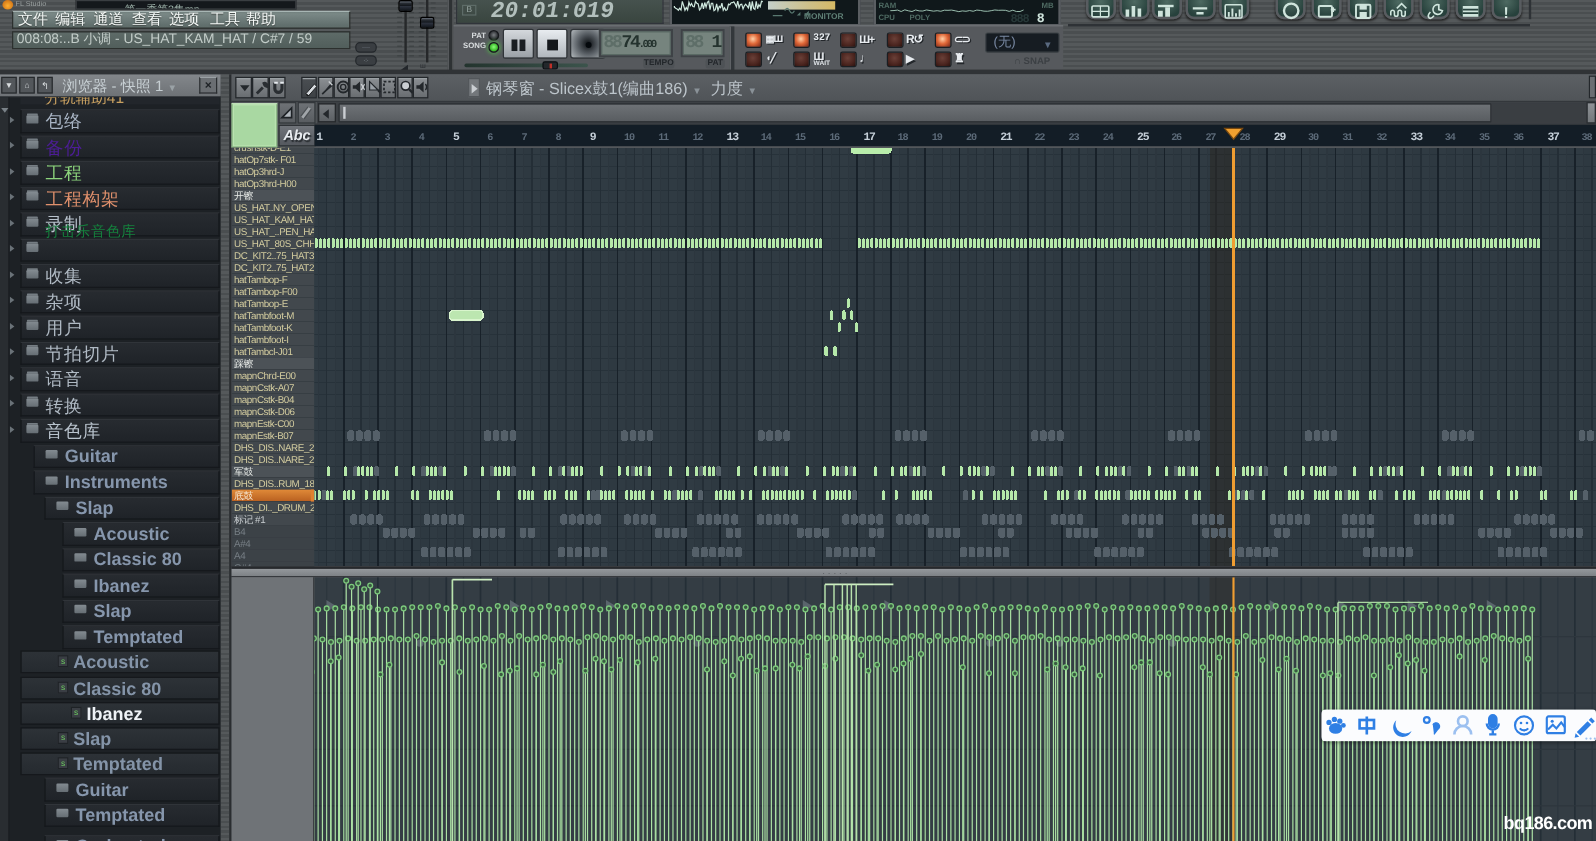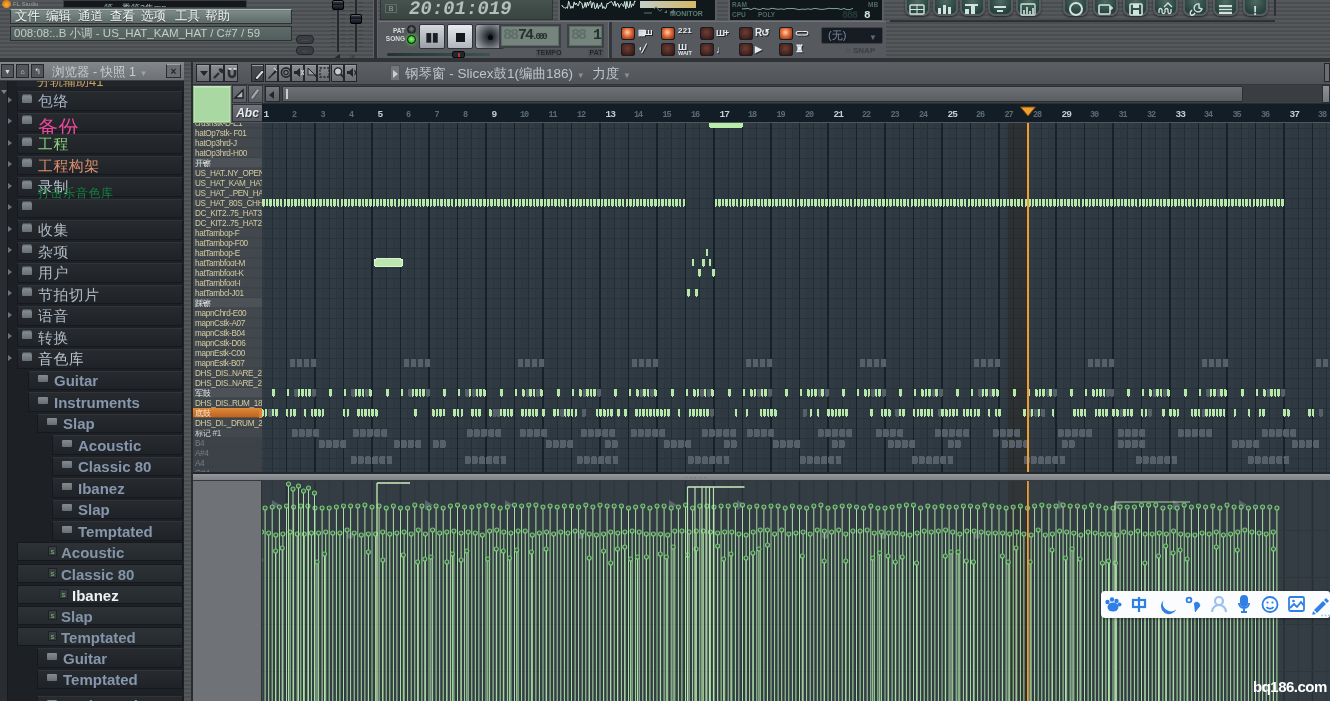--- a/index.html
+++ b/index.html
@@ -142,21 +142,21 @@
 <div class="a" style="left:621px;top:43px;width:14px;height:13px;background:radial-gradient(circle at 45% 40%,#6a4038,#4a241e 60%,#2e1410 95%);border:1px solid #1a1e22;border-radius:2px"></div>
 <div class="a" style="left:661px;top:27px;width:14px;height:13px;background:radial-gradient(circle at 45% 40%,#ffd0a8,#e06838 45%,#7a2818 95%);border:1px solid #1a1e22;border-radius:2px"></div>
 <div class="a" style="left:661px;top:43px;width:14px;height:13px;background:radial-gradient(circle at 45% 40%,#6a4038,#4a241e 60%,#2e1410 95%);border:1px solid #1a1e22;border-radius:2px"></div>
 <div class="a" style="left:700px;top:27px;width:14px;height:13px;background:radial-gradient(circle at 45% 40%,#6a4038,#4a241e 60%,#2e1410 95%);border:1px solid #1a1e22;border-radius:2px"></div>
 <div class="a" style="left:700px;top:43px;width:14px;height:13px;background:radial-gradient(circle at 45% 40%,#6a4038,#4a241e 60%,#2e1410 95%);border:1px solid #1a1e22;border-radius:2px"></div>
 <div class="a" style="left:739px;top:27px;width:14px;height:13px;background:radial-gradient(circle at 45% 40%,#6a4038,#4a241e 60%,#2e1410 95%);border:1px solid #1a1e22;border-radius:2px"></div>
 <div class="a" style="left:739px;top:43px;width:14px;height:13px;background:radial-gradient(circle at 45% 40%,#6a4038,#4a241e 60%,#2e1410 95%);border:1px solid #1a1e22;border-radius:2px"></div>
 <div class="a" style="left:779px;top:27px;width:14px;height:13px;background:radial-gradient(circle at 45% 40%,#ffd0a8,#e06838 45%,#7a2818 95%);border:1px solid #1a1e22;border-radius:2px"></div>
 <div class="a" style="left:779px;top:43px;width:14px;height:13px;background:radial-gradient(circle at 45% 40%,#6a4038,#4a241e 60%,#2e1410 95%);border:1px solid #1a1e22;border-radius:2px"></div>
 <div class="a" style="left:638px;top:28px;color:#e8ecf0;font-size:9px;font-weight:bold;text-shadow:1px 1px 0 #23272b;font-size:8px;letter-spacing:-1px">▦Ш</div>
-<div class="a" style="left:678px;top:26px;color:#e8ecf0;font-size:9px;font-weight:bold;text-shadow:1px 1px 0 #23272b;font-size:8px;letter-spacing:-1px">2 2 1</div>
+<div class="a" style="left:678px;top:26px;color:#e8ecf0;font-size:9px;font-weight:bold;text-shadow:1px 1px 0 #23272b;font-size:8px;letter-spacing:-1px">3 2 7</div>
 <div class="a" style="left:716px;top:28px;color:#e8ecf0;font-size:9px;font-weight:bold;text-shadow:1px 1px 0 #23272b;font-size:9px;letter-spacing:-1px">Ш+</div>
 <div class="a" style="left:755px;top:27px;color:#e8ecf0;font-size:9px;font-weight:bold;text-shadow:1px 1px 0 #23272b;font-size:10px;letter-spacing:-1px">R↺</div>
 <div class="a" style="left:795px;top:28px;color:#e8ecf0;font-size:9px;font-weight:bold;text-shadow:1px 1px 0 #23272b;font-size:9px;letter-spacing:-1px">⊂⊃</div>
 <div class="a" style="left:638px;top:44px;color:#e8ecf0;font-size:9px;font-weight:bold;text-shadow:1px 1px 0 #23272b;font-size:8px;letter-spacing:-1px">◖╱</div>
 <div class="a" style="left:678px;top:42px;color:#e8ecf0;font-size:9px;font-weight:bold;text-shadow:1px 1px 0 #23272b;font-size:9px;letter-spacing:-1px">Ш</div>
 <div class="a" style="left:716px;top:44px;color:#e8ecf0;font-size:9px;font-weight:bold;text-shadow:1px 1px 0 #23272b;font-size:10px;letter-spacing:-1px">♩</div>
 <div class="a" style="left:755px;top:44px;color:#e8ecf0;font-size:9px;font-weight:bold;text-shadow:1px 1px 0 #23272b;font-size:9px;letter-spacing:-1px">▶</div>
 <div class="a" style="left:795px;top:43px;color:#e8ecf0;font-size:9px;font-weight:bold;text-shadow:1px 1px 0 #23272b;font-size:10px;letter-spacing:-1px">♜</div>
 <div class="a" style="left:678px;top:50px;color:#dde1e5;font-size:5.5px;font-weight:bold">WAIT</div>
 <div class="a" style="left:821px;top:27px;width:62px;height:17px;background:#161c22;border:1px solid #3c4246;border-radius:2px;color:#7888a2;font-size:11px;line-height:15px"><span style="margin-left:6px">(无)</span><span style="float:right;margin:2px 5px 0 0;color:#5a6a80;font-size:8px">▼</span></div>
@@ -220,21 +220,21 @@
 <div class="a" style="left:17px;top:81px;width:166px;height:6px;overflow:hidden;background:#22262b">
     <div style="color:#c8a060;font-size:13px;margin:-8px 0 0 20px">分轨辅助41</div>
   </div>
 <div class="a" style="left:17px;top:91.0px;width:166px;height:19.5px;background:linear-gradient(180deg,#272b30,#1f2328);border:1px solid #15181c;border-top-color:#303439"></div>
 <div class="a" style="left:8px;top:96.5px;width:0;height:0;border-left:4px solid #6a7278;border-top:3.5px solid transparent;border-bottom:3.5px solid transparent"></div>
 <div class="a" style="left:22px;top:95.5px;width:10px;height:7px;background:linear-gradient(180deg,#838b91,#666e74);border-radius:1px;box-shadow:0 -2px 0 -0.5px #757d83"></div>
 <div class="a" style="left:38px;top:92.0px;color:#a8b4c4;font-size:14.8px;letter-spacing:0.6px;white-space:nowrap">包络</div>
 <div class="a" style="left:17px;top:112.5px;width:166px;height:19.5px;background:linear-gradient(180deg,#272b30,#1f2328);border:1px solid #15181c;border-top-color:#303439"></div>
 <div class="a" style="left:8px;top:118px;width:0;height:0;border-left:4px solid #6a7278;border-top:3.5px solid transparent;border-bottom:3.5px solid transparent"></div>
 <div class="a" style="left:22px;top:117px;width:10px;height:7px;background:linear-gradient(180deg,#838b91,#666e74);border-radius:1px;box-shadow:0 -2px 0 -0.5px #757d83"></div>
-<div class="a" style="left:38px;top:113.5px;color:#ec4899;font-size:20px;letter-spacing:0.6px;white-space:nowrap">备份</div>
+<div class="a" style="left:38px;top:113.5px;color:#4c1d95;font-size:15px;letter-spacing:0.6px;white-space:nowrap">备份</div>
 <div class="a" style="left:17px;top:134.0px;width:166px;height:19.5px;background:linear-gradient(180deg,#272b30,#1f2328);border:1px solid #15181c;border-top-color:#303439"></div>
 <div class="a" style="left:8px;top:139.5px;width:0;height:0;border-left:4px solid #6a7278;border-top:3.5px solid transparent;border-bottom:3.5px solid transparent"></div>
 <div class="a" style="left:22px;top:138.5px;width:10px;height:7px;background:linear-gradient(180deg,#838b91,#666e74);border-radius:1px;box-shadow:0 -2px 0 -0.5px #757d83"></div>
 <div class="a" style="left:38px;top:135.0px;color:#8cd47c;font-size:14.8px;letter-spacing:0.6px;white-space:nowrap">工程</div>
 <div class="a" style="left:17px;top:155.5px;width:166px;height:19.5px;background:linear-gradient(180deg,#272b30,#1f2328);border:1px solid #15181c;border-top-color:#303439"></div>
 <div class="a" style="left:8px;top:161px;width:0;height:0;border-left:4px solid #6a7278;border-top:3.5px solid transparent;border-bottom:3.5px solid transparent"></div>
 <div class="a" style="left:22px;top:160px;width:10px;height:7px;background:linear-gradient(180deg,#838b91,#666e74);border-radius:1px;box-shadow:0 -2px 0 -0.5px #757d83"></div>
 <div class="a" style="left:38px;top:156.5px;color:#e0906c;font-size:14.8px;letter-spacing:0.6px;white-space:nowrap">工程构架</div>
 <div class="a" style="left:17px;top:177.0px;width:166px;height:19.5px;background:linear-gradient(180deg,#272b30,#1f2328);border:1px solid #15181c;border-top-color:#303439"></div>
 <div class="a" style="left:8px;top:182.5px;width:0;height:0;border-left:4px solid #6a7278;border-top:3.5px solid transparent;border-bottom:3.5px solid transparent"></div>

